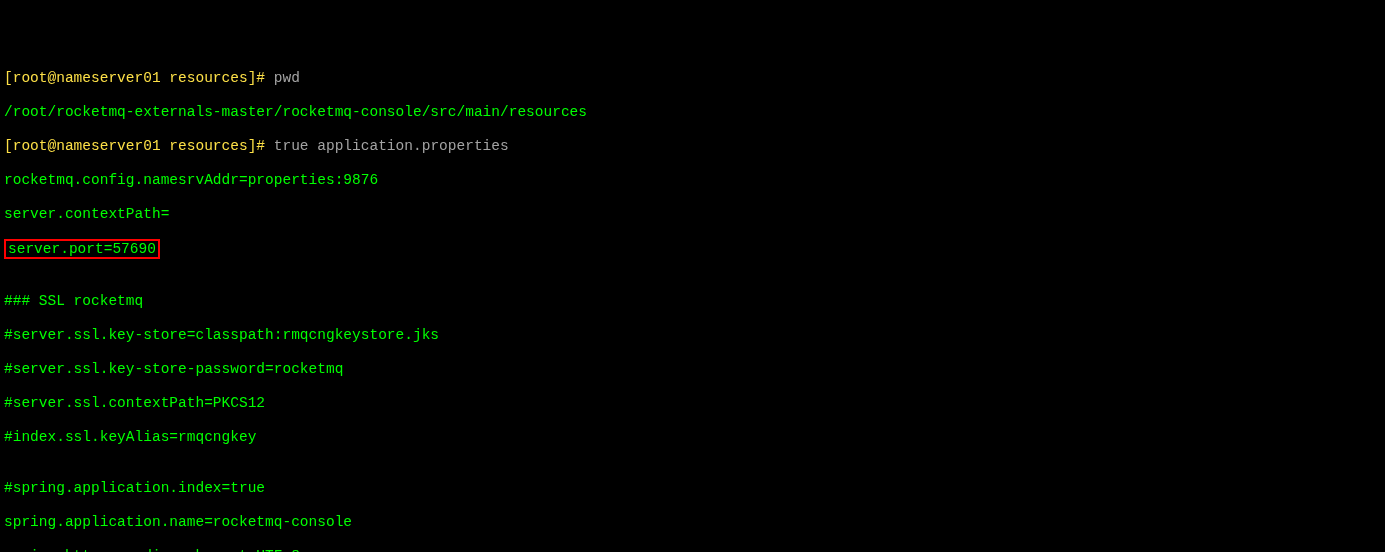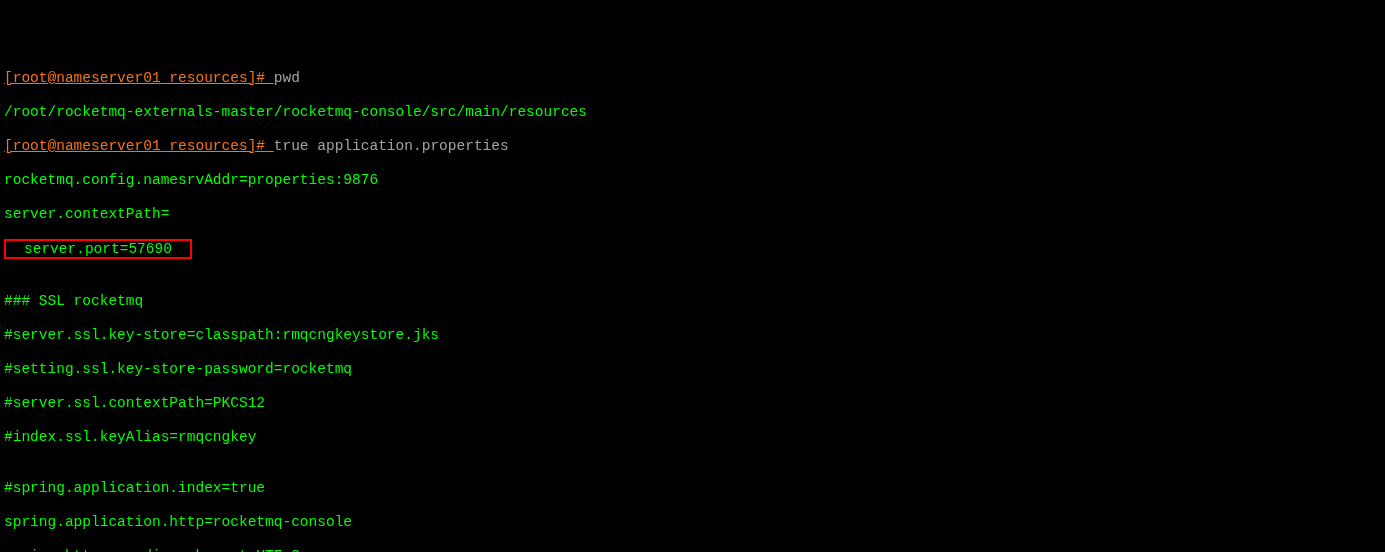--- a/index.html
+++ b/index.html
@@ -9,28 +9,28 @@
     font-family: 'Courier New', Consolas, monospace;
     font-size: 14.5px;
     line-height: 17px;
     color: #00ff00;
     white-space: pre;
     overflow: hidden;
     width: 1385px;
     height: 552px;
     box-sizing: border-box;
   }
-  .prompt-user { color: #f97316; text-decoration: underline; }
+  .prompt-user { color: #fde047; }
   .white-cmd { color: #a3a3a3; }
   .highlight-box {
     border: 2px solid #ff0000;
     display: inline-block;
     box-sizing: border-box;
     line-height: 16px;
-    padding: 0 18px;
+    padding: 0 2px;
     margin-top: -1px;
   }
   .highlight-box-inner {
     color: #00ff00;
   }
   .line { display: block; }
 </style>
 </head>
 <body>
 
@@ -38,26 +38,26 @@
 
 <span class="line"><span class="prompt-user">[root@nameserver01 resources]# </span><span class="white-cmd">pwd</span></span>
 <span class="line">/root/rocketmq-externals-master/rocketmq-console/src/main/resources</span>
 <span class="line"><span class="prompt-user">[root@nameserver01 resources]# </span><span class="white-cmd">true application.properties</span></span>
 <span class="line">rocketmq.config.namesrvAddr=properties:9876</span>
 <span class="line">server.contextPath=</span>
 <span class="line"><span class="highlight-box"><span class="highlight-box-inner">server.port=57690</span></span></span>
 <span class="line"></span>
 <span class="line">### SSL rocketmq</span>
 <span class="line">#server.ssl.key-store=classpath:rmqcngkeystore.jks</span>
-<span class="line">#setting.ssl.key-store-password=rocketmq</span>
+<span class="line">#server.ssl.key-store-password=rocketmq</span>
 <span class="line">#server.ssl.contextPath=PKCS12</span>
 <span class="line">#index.ssl.keyAlias=rmqcngkey</span>
 <span class="line"></span>
 <span class="line">#spring.application.index=true</span>
-<span class="line">spring.application.http=rocketmq-console</span>
+<span class="line">spring.application.name=rocketmq-console</span>
 <span class="line">spring.http.encoding.charset=UTF-8</span>
 
 
 
 
 
 
 
 
 

